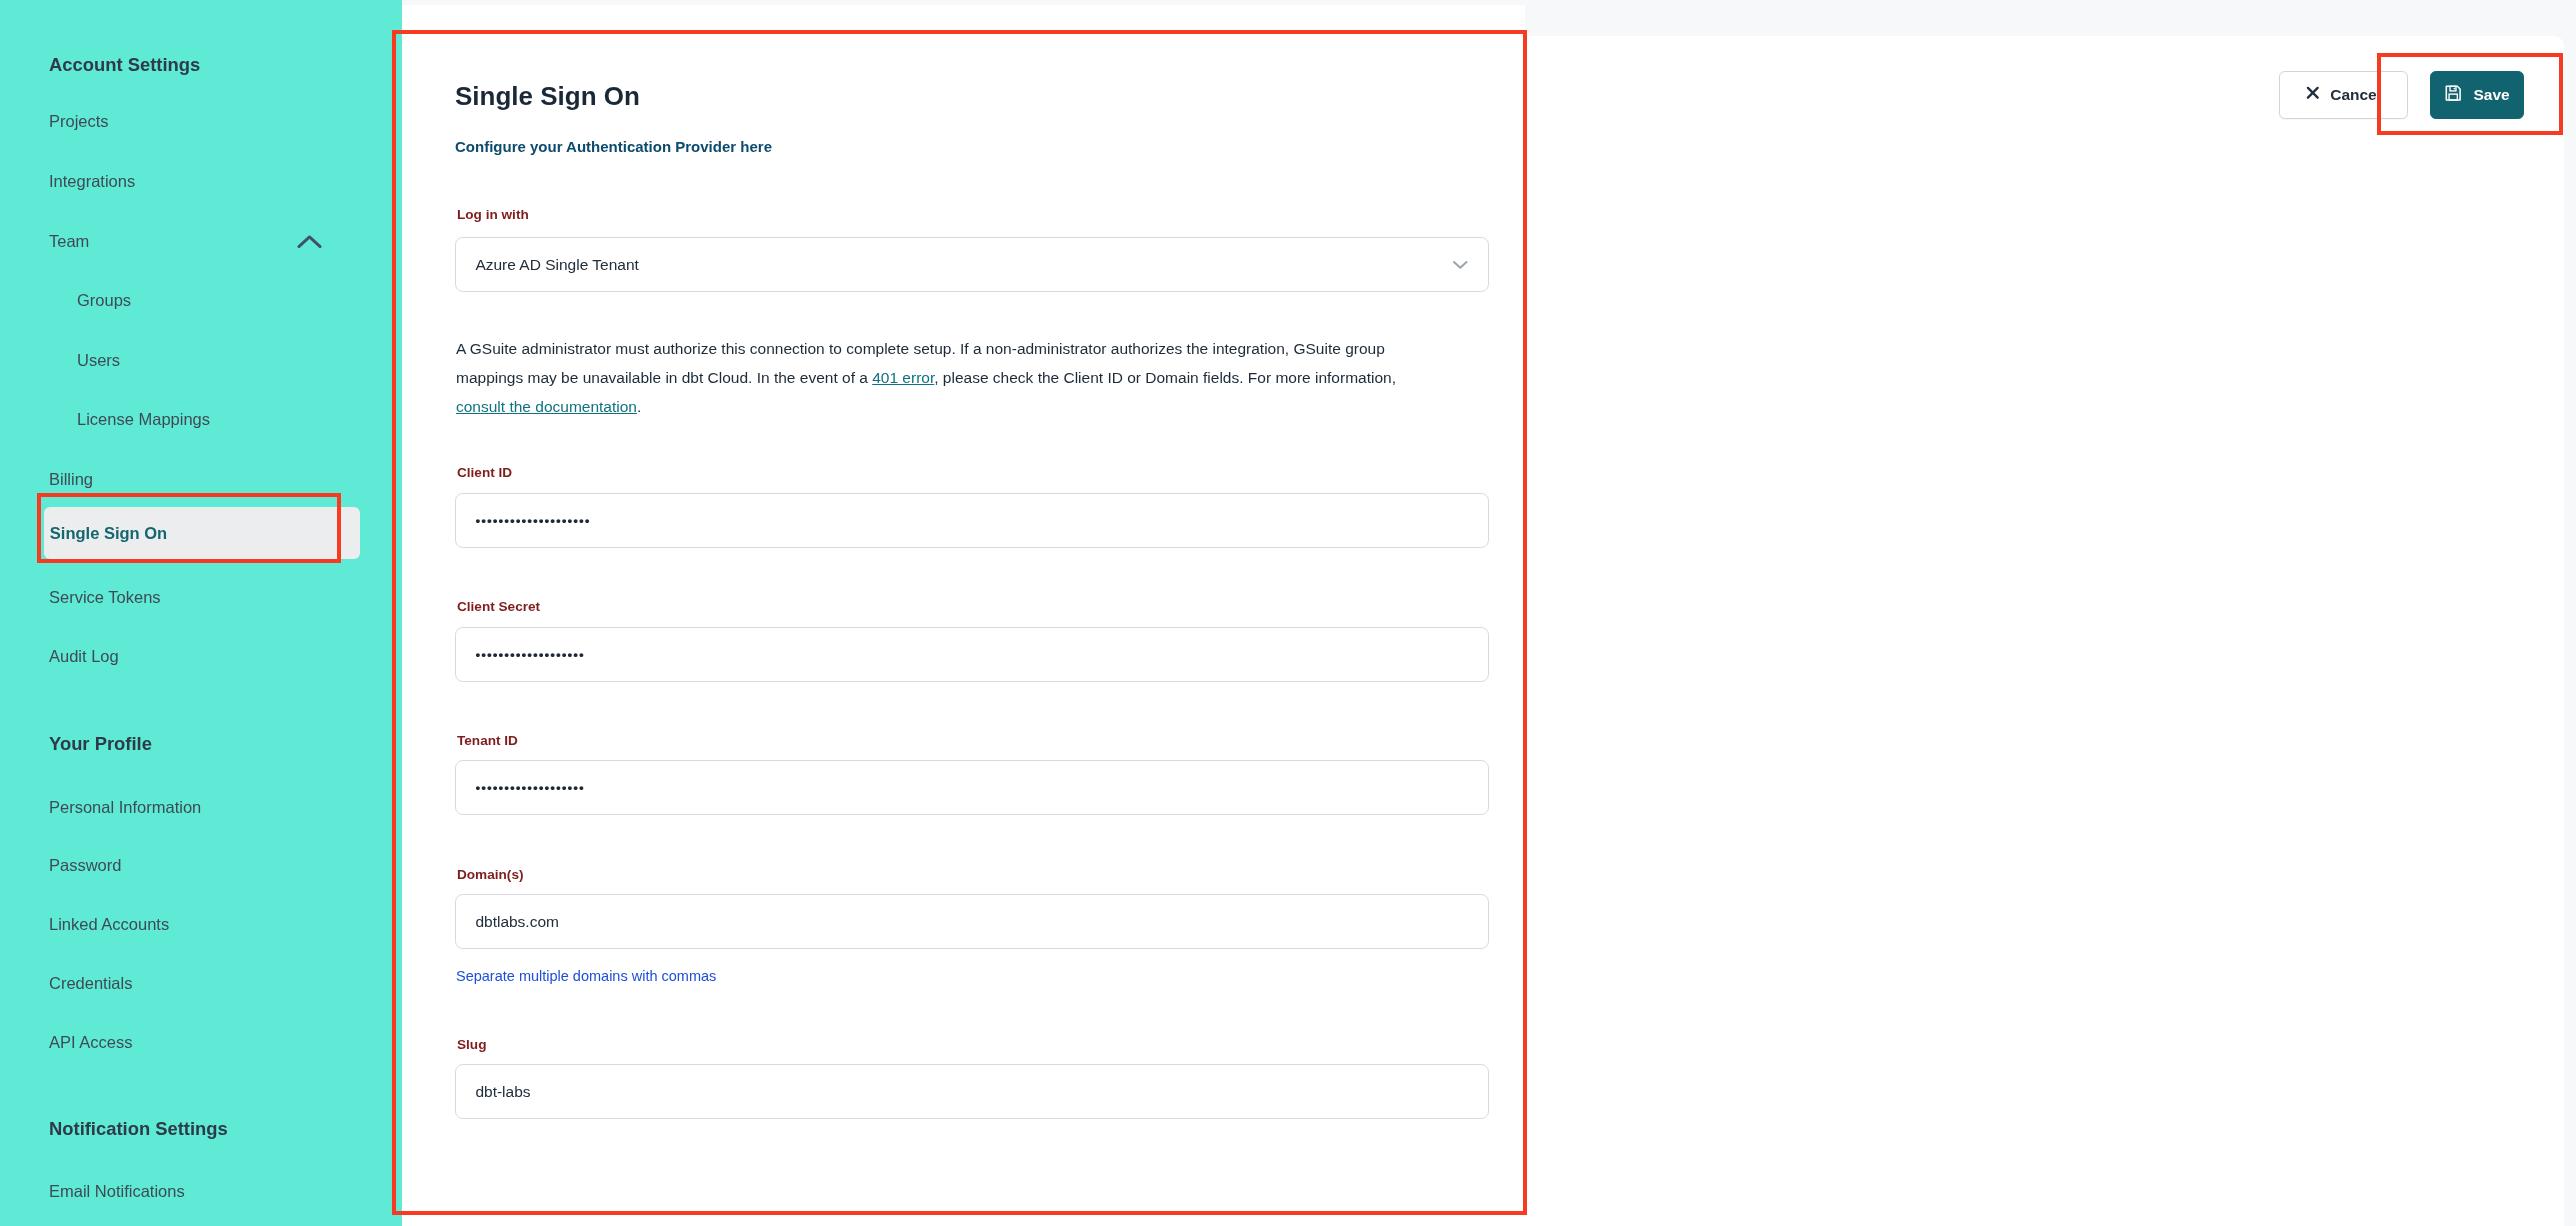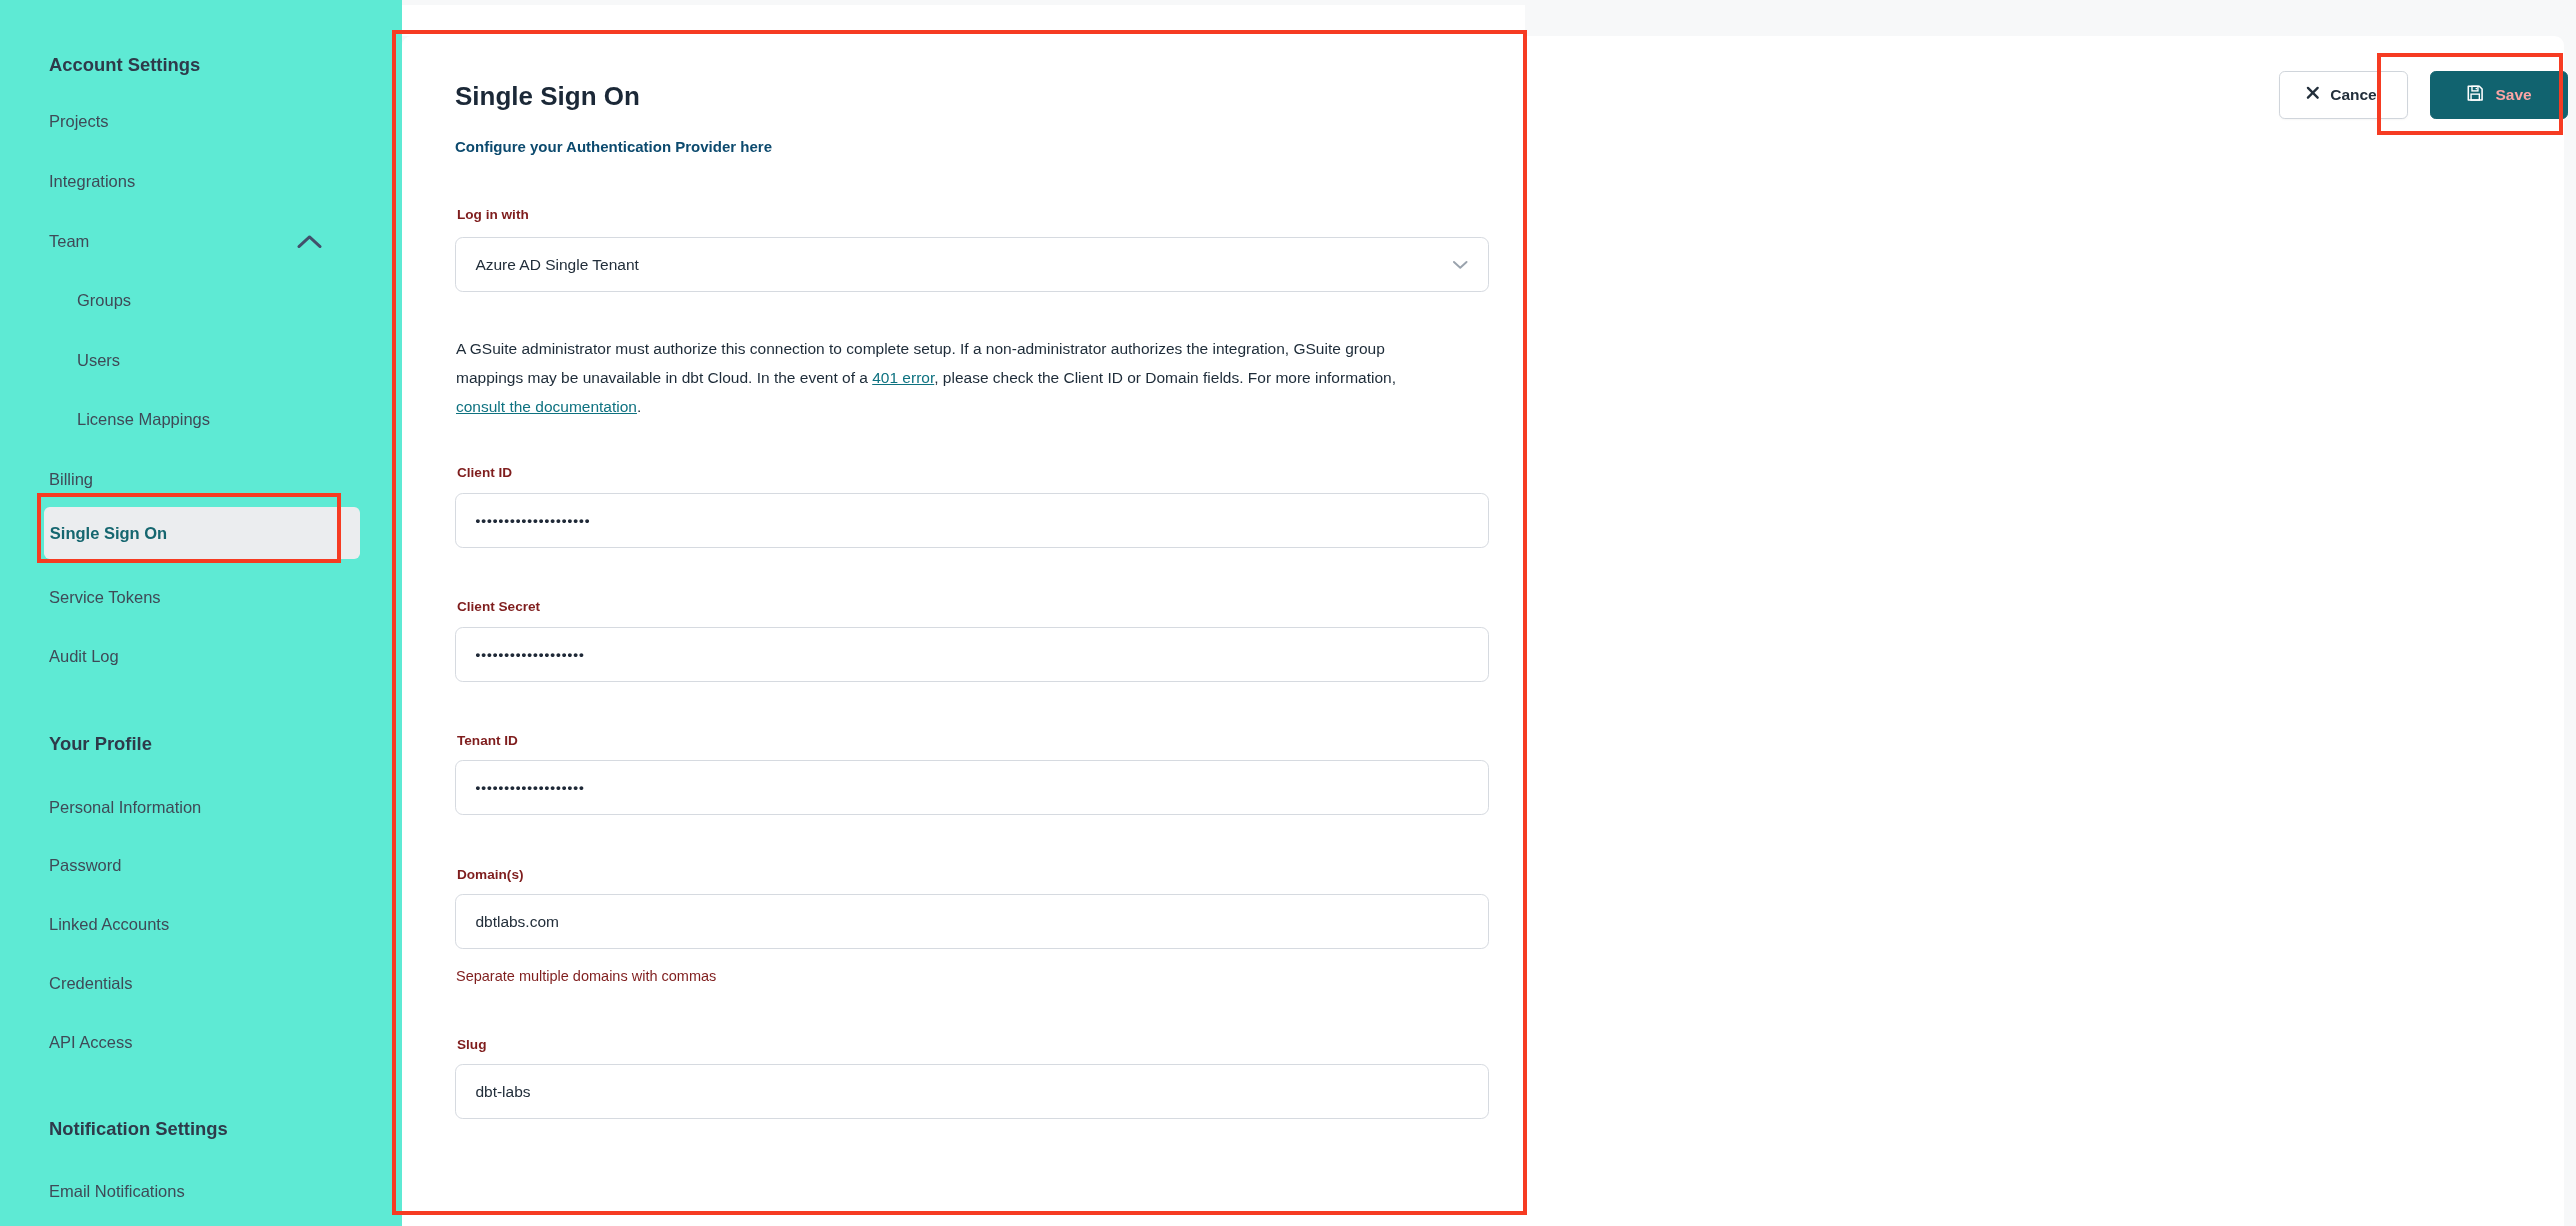--- a/index.html
+++ b/index.html
@@ -44,28 +44,28 @@
     position:absolute; left:455px; width:1034px; height:55px;
     background:#fff; border:1px solid #d6dae0; border-radius:7.7px;
     font-family:"Liberation Sans", sans-serif;
     font-size:15.5px; color:#222e3a; padding:0 19.4px; z-index:3;
   }
   .text-input.masked { font-size:13.6px; font-weight:bold; letter-spacing:1px; color:#1f2937; }
   .select-box { display:flex; align-items:center; justify-content:space-between; cursor:pointer; }
   .select-box .sel-text { font-size:15.5px; color:#222e3a; }
   .notice { position:absolute; left:456px; top:334px; width:983px; font-size:15.5px; line-height:29px; color:#1d2b38; z-index:3; }
   .notice a { color:#0e7280; text-decoration:underline; cursor:pointer; }
-  .helper-text { position:absolute; left:456px; top:968px; font-size:14.5px; color:#7f1d1d; z-index:3; }
+  .helper-text { position:absolute; left:456px; top:968px; font-size:14.5px; color:#1d4ed8; z-index:3; }
 
   
   .btn { position:absolute; top:71px; height:48px; display:flex; align-items:center; gap:10.7px;
          border-radius:5.8px; font-size:15.5px; font-weight:600; cursor:pointer; z-index:3;margin-left:40px; }
   .btn-cancel { left:2239px; width:129px; justify-content:center; background:#ffffff;
                 border:1px solid #d0d5db; color:#232f3b; box-shadow:0 1px 1.9px rgba(0,0,0,0.04); }
-  .btn-save { left:2390px; width:138px; justify-content:center; background:#11636f; border:1px solid #11636f; color:#fca5a5; }
+  .btn-save { left:2390px; width:94px; justify-content:center; background:#11636f; border:1px solid #11636f; color:#ffffff; }
 </style>
 </head>
 <body>
 
 <div class="card-top-sliver"></div>
 <div class="card"></div>
 
 <nav class="sidebar">
   <div class="side-heading" style="top:54px">Account Settings</div>
 

